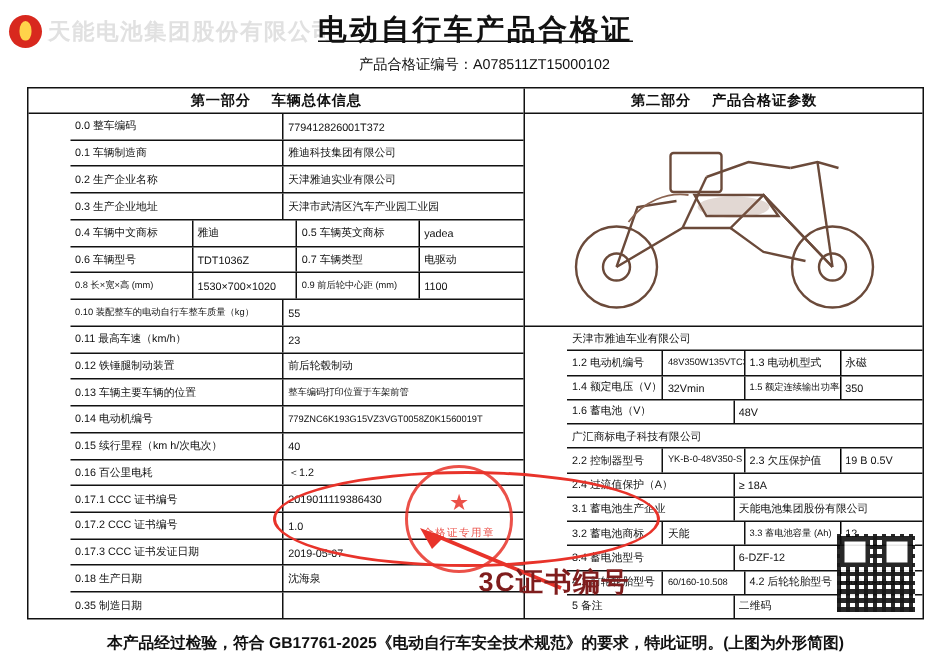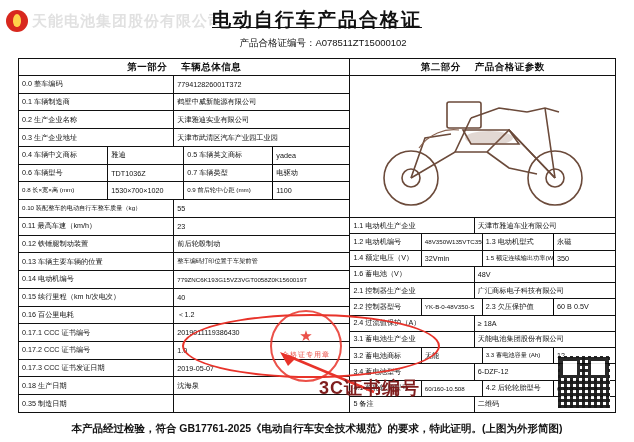--- a/index.html
+++ b/index.html
@@ -84,20 +84,21 @@
   }
   .sec-head .gap { display: inline-block; width: 14px; }
 
   .rows { flex: 1; display: flex; flex-direction: column; }
   .row {
     display: flex;
     border-bottom: 1px solid #111;
     min-height: 0;
     flex: 1 1 0;
     align-items: stretch;
+    margin-left: 28px;
   }
   .row:last-child { border-bottom: none; }
   .cell {
     display: flex; align-items: center;
     padding: 0 3px;
     font-size: 7.2px;
     color: #111;
     overflow: hidden;
     white-space: nowrap;
   }
@@ -216,21 +217,21 @@
         <span>车辆总体信息</span>
       </div>
       <div class="rows">
 
         <div class="row">
           <div class="cell lbl">0.0 整车编码</div>
           <div class="cell val">779412826001T372</div>
         </div>
         <div class="row">
           <div class="cell lbl">0.1 车辆制造商</div>
-          <div class="cell val">鹤壁中威新能源有限公司</div>
+          <div class="cell val">雅迪科技集团有限公司</div>
         </div>
         <div class="row">
           <div class="cell lbl">0.2 生产企业名称</div>
           <div class="cell val">天津雅迪实业有限公司</div>
         </div>
         <div class="row">
           <div class="cell lbl">0.3 生产企业地址</div>
           <div class="cell val">天津市武清区汽车产业园工业园</div>
         </div>
         <div class="row">
@@ -333,48 +334,46 @@
             <ellipse cx="130" cy="60" rx="24" ry="7"></ellipse>
           </g>
           <g fill="none" stroke="#8a6350" stroke-width="1.2">
             <path d="M60 70 C70 56 86 50 100 52"></path>
           </g>
         </svg>
       </div>
 
       <div class="rows">
         <div class="row">
-          <div class="cell lbl-w">1.1 电动机生产企业</div>
           <div class="cell val-w">天津市雅迪车业有限公司</div>
         </div>
         <div class="row">
           <div class="cell lbl-q">1.2 电动机编号</div>
           <div class="cell val-q sub">48V350W135VTC350-M0</div>
           <div class="cell lbl-q2">1.3 电动机型式</div>
           <div class="cell val-q2">永磁</div>
         </div>
         <div class="row">
           <div class="cell lbl-q">1.4 额定电压（V）</div>
           <div class="cell val-q">32Vmin</div>
           <div class="cell lbl-q2 sub">1.5 额定连续输出功率(W)</div>
           <div class="cell val-q2">350</div>
         </div>
         <div class="row">
           <div class="cell lbl-w">1.6 蓄电池（V）</div>
           <div class="cell val-w">48V</div>
         </div>
         <div class="row">
-          <div class="cell lbl-w">2.1 控制器生产企业</div>
           <div class="cell val-w">广汇商标电子科技有限公司</div>
         </div>
         <div class="row">
           <div class="cell lbl-q">2.2 控制器型号</div>
           <div class="cell val-q sub">YK-B-0-48V350-S</div>
           <div class="cell lbl-q2">2.3 欠压保护值</div>
-          <div class="cell val-q2">60 B 0.5V</div>
+          <div class="cell val-q2">19 B 0.5V</div>
         </div>
         <div class="row">
           <div class="cell lbl-w">2.4 过流值保护（A）</div>
           <div class="cell val-w">≥ 18A</div>
         </div>
         <div class="row">
           <div class="cell lbl-w">3.1 蓄电池生产企业</div>
           <div class="cell val-w">天能电池集团股份有限公司</div>
         </div>
         <div class="row">

